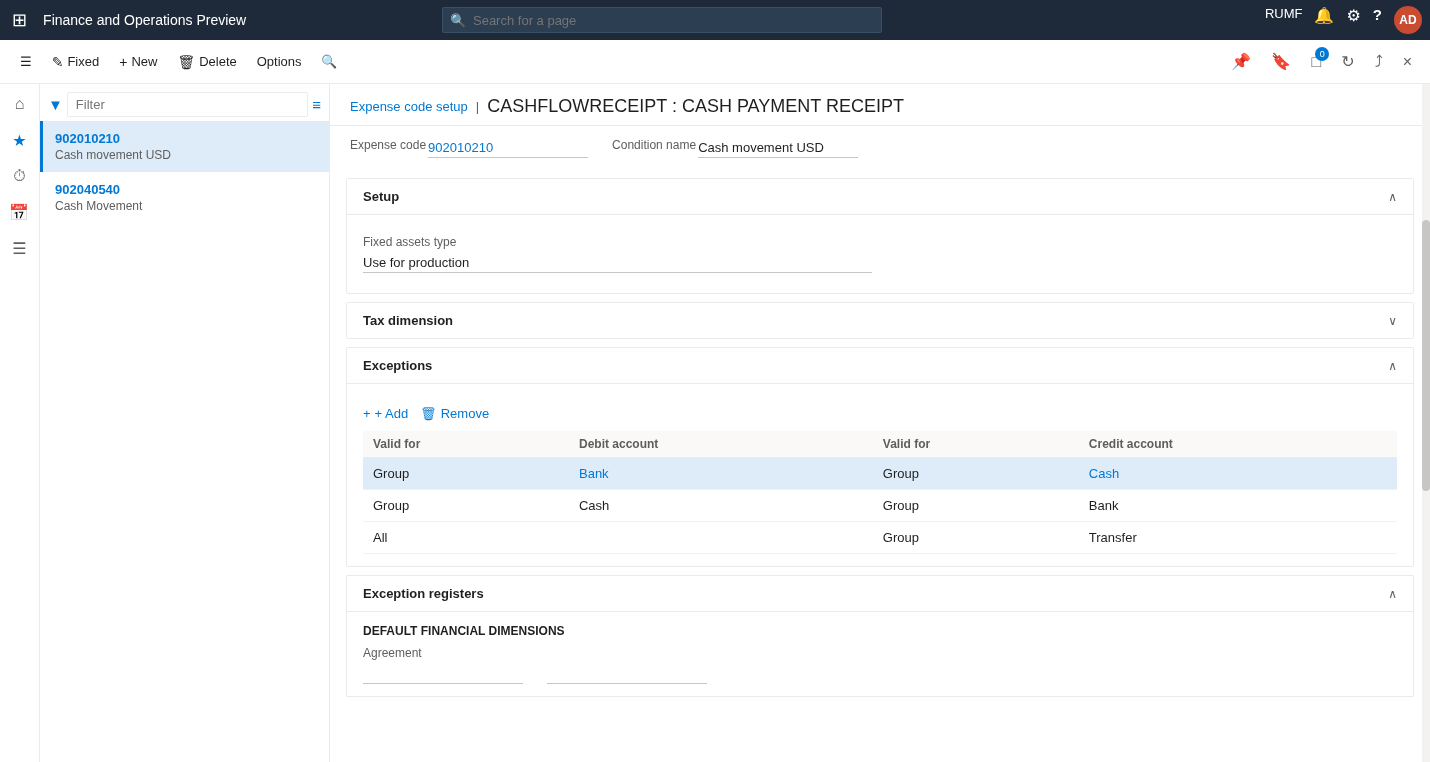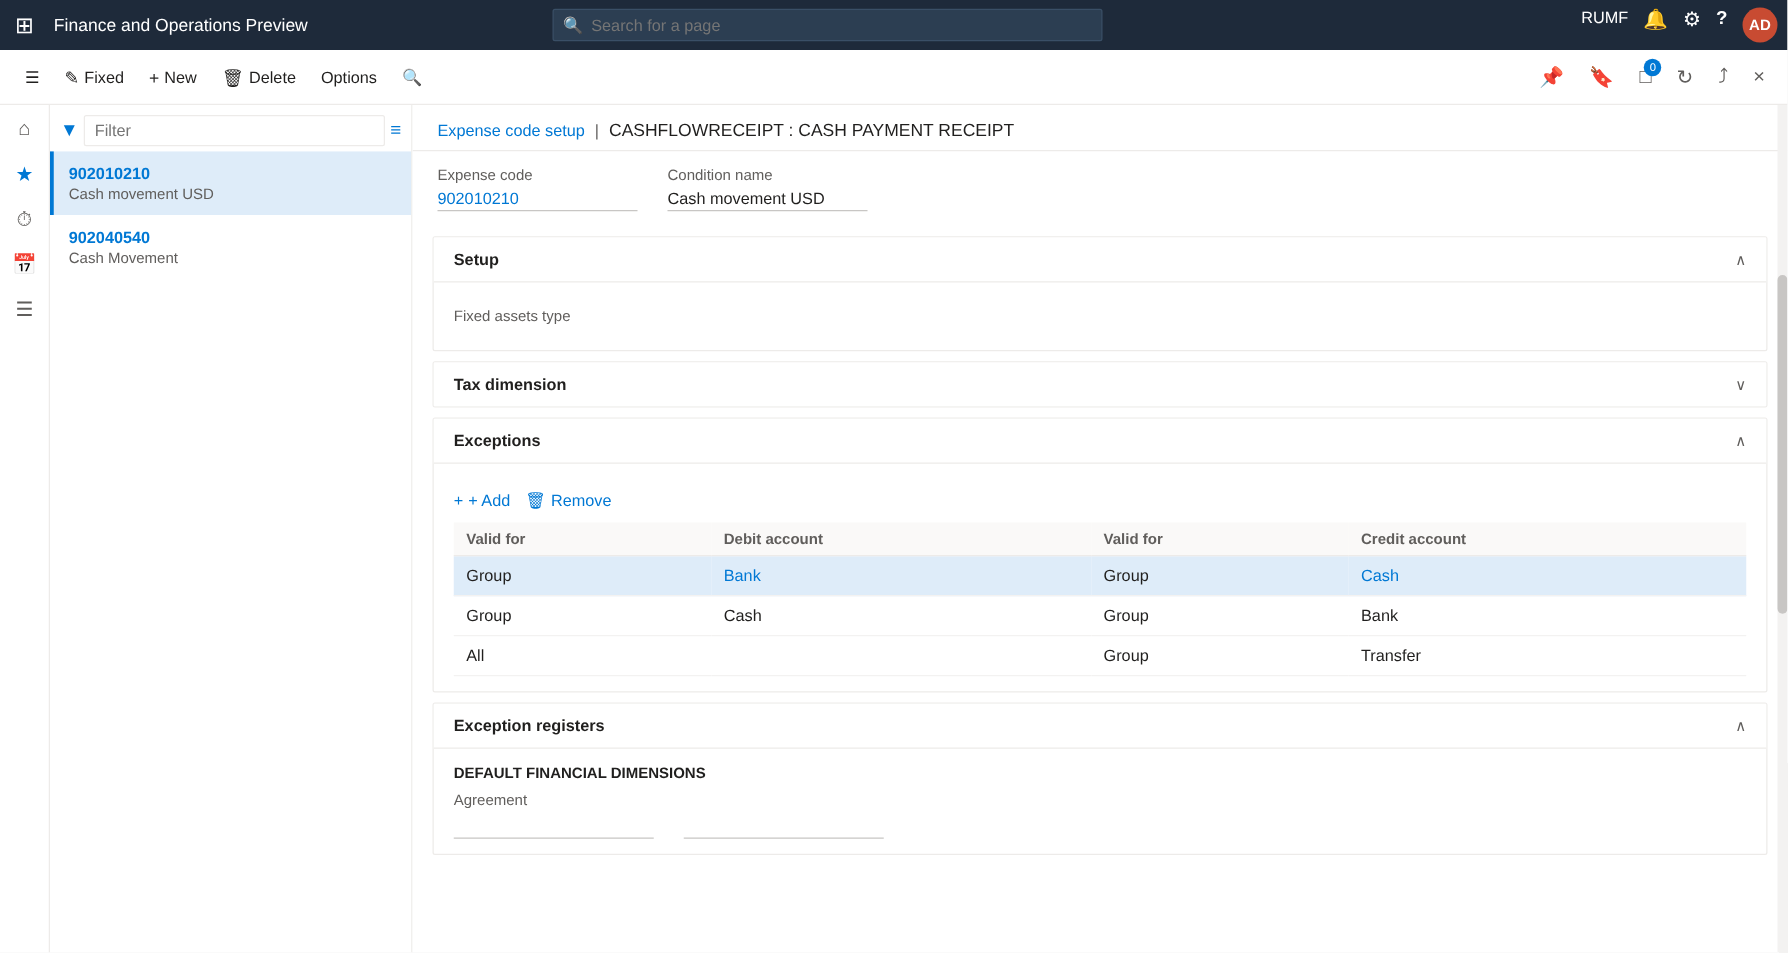--- a/index.html
+++ b/index.html
@@ -195,29 +195,29 @@
     
     .content-header {
       padding: 12px 20px 8px 20px;
       border-bottom: 1px solid #edebe9;
       display: flex;
       align-items: center;
       gap: 8px;
     }
     .breadcrumb-item { color: #0078d4; font-size: 13px; cursor: pointer; }
     .breadcrumb-sep { color: #605e5c; }
-    .breadcrumb-current { color: #201f1e; font-size: 14px; font-weight: 500; }
+    .breadcrumb-current { color: #201f1e; font-size: 18px; font-weight: 500; }
 
     
     .form-row {
       display: flex;
       gap: 24px;
       padding: 12px 20px;
     }
-    .form-field { display: flex; flex-direction: column; gap: 2px; min-width: 160px; }
+    .form-field { display: flex; gap: 2px; min-width: 160px; }
     .form-field label { font-size: 12px; color: #605e5c; }
     .form-field-value {
       font-size: 13px;
       color: #0078d4;
       border-bottom: 1px solid #c8c6c4;
       padding: 2px 0;
       min-width: 160px;
     }
     .form-field-value.dark { color: #201f1e; }
 
@@ -456,20 +456,21 @@
 
     <div class="section">
       <div class="section-header">
         <span class="section-title">Setup</span>
         <span class="section-chevron">∧</span>
       </div>
       <div class="section-content">
         <div class="setup-grid">
           <div class="field-group">
             <div class="field-label">Fixed assets type</div>
+            <div class="field-value">Use for production</div>
           </div>
         </div>
       </div>
     </div>
 
     <div class="section">
       <div class="section-header collapsed">
         <span class="section-title">Tax dimension</span>
         <span class="section-chevron">∨</span>
       </div>

